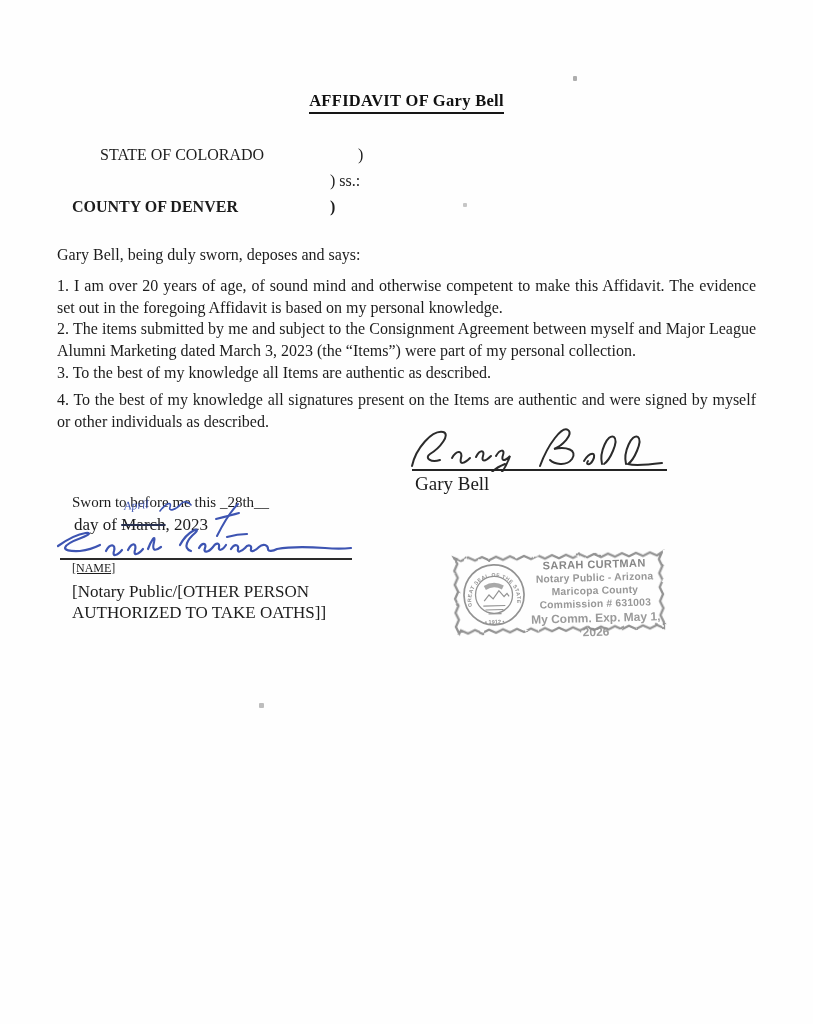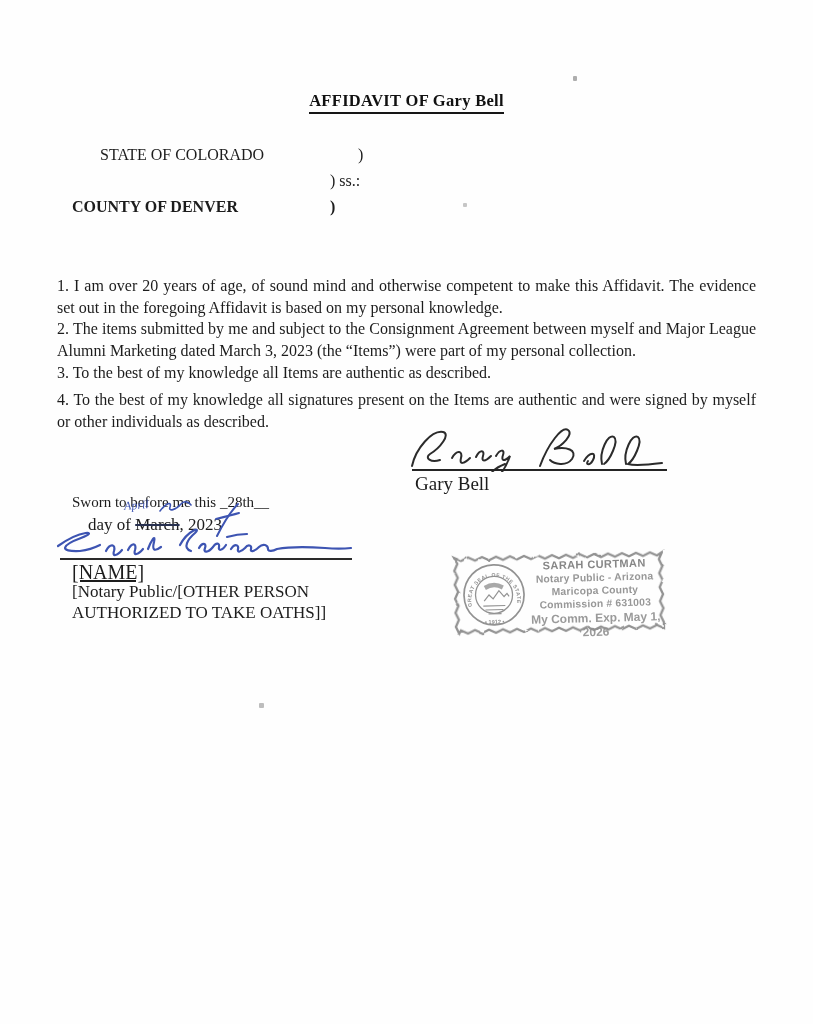--- a/index.html
+++ b/index.html
@@ -22,31 +22,31 @@
   
   .intro{position:absolute;left:57px;top:246px;width:700px;font-size:16px;}
   .para{position:absolute;left:57px;width:699px;font-size:16px;line-height:21.5px;text-align:justify;}
   .p1{top:275px;} .p2{top:318px;} .p3{top:362px;} .p4{top:389px;}
   
   .gary-sig{position:absolute;left:406px;top:422px;color:#2b2b2b;}
   .gary-line{position:absolute;left:412px;top:469px;width:255px;height:2px;background:#242424;}
   .gary-printed{position:absolute;left:415px;top:473px;font-size:19px;}
   
   .jurat-l1{position:absolute;left:72px;top:494px;font-size:15px;}
-  .jurat-l2{position:absolute;left:88px;top:515px;font-size:17px;}
+  .jurat-l2{position:absolute;left:74px;top:515px;font-size:17px;}
   .struck{text-decoration:line-through;text-decoration-thickness:1.6px;text-decoration-color:#27304f;}
   .april{
     position:absolute;left:124px;top:498px;font-size:12px;font-style:italic;
     color:var(--ink-blue);transform:rotate(-5deg);white-space:nowrap;
   }
   .april-squiggle{position:absolute;left:158px;top:499px;color:var(--ink-blue);}
   .caret-mark{position:absolute;left:213px;top:502px;color:var(--ink-blue);}
   .sarah-sig{position:absolute;left:56px;top:525px;color:var(--ink-blue);}
   .sarah-line{position:absolute;left:60px;top:558px;width:292px;height:1.8px;background:#2a2a2a;}
-  .jurat-name{position:absolute;left:72px;top:561px;font-size:20px;text-decoration:underline;}
+  .jurat-name{position:absolute;left:72px;top:561px;font-size:12px;text-decoration:underline;}
   .jurat-cap1{position:absolute;left:72px;top:582px;font-size:17px;}
   .jurat-cap2{position:absolute;left:72px;top:603px;font-size:17px;}
   
   .stamp{
     position:absolute;left:452px;top:552px;width:214px;height:82px;
     transform:rotate(-1.6deg);color:var(--stamp-ink);
     font-family:"Liberation Sans", sans-serif;opacity:.95;
   }
   .stamp-border{position:absolute;left:0;top:0;}
   .seal{position:absolute;left:7px;top:6px;}
@@ -75,20 +75,21 @@
     <span class="venue-paren">)</span>
   </div>
   <div class="venue-row r-ss">
     <span class="venue-paren">) ss.:</span>
   </div>
   <div class="venue-row r-county">
     <span>COUNTY OF DENVER</span>
     <span class="venue-paren">)</span>
   </div>
 
+  <div class="intro">Gary Bell, being duly sworn, deposes and says:</div>
   <div class="para p1">1. I am over 20 years of age, of sound mind and otherwise competent to make this Affidavit. The evidence set out in the foregoing Affidavit is based on my personal knowledge.</div>
   <div class="para p2">2. The items submitted by me and subject to the Consignment Agreement between myself and Major League Alumni Marketing dated March 3, 2023 (the “Items”) were part of my personal collection.</div>
   <div class="para p3">3. To the best of my knowledge all Items are authentic as described.</div>
   <div class="para p4">4. To the best of my knowledge all signatures present on the Items are authentic and were signed by myself or other individuals as described.</div>
 
   <div class="gary-sig">
     <svg width="268" height="50" viewBox="0 0 268 50" fill="none" stroke="currentColor" stroke-width="2" stroke-linecap="round">
       <path d="M6,44 C10,26 26,8 37,10 C45,12 34,26 24,32 C18,36 25,41 34,38"></path>
       <path d="M46,36 c5,-9 11,-7 9,0 c-2,7 3,6 9,0"></path>
       <path d="M70,35 c4,-8 9,-7 7,-1 c-2,6 2,6 8,0"></path>

